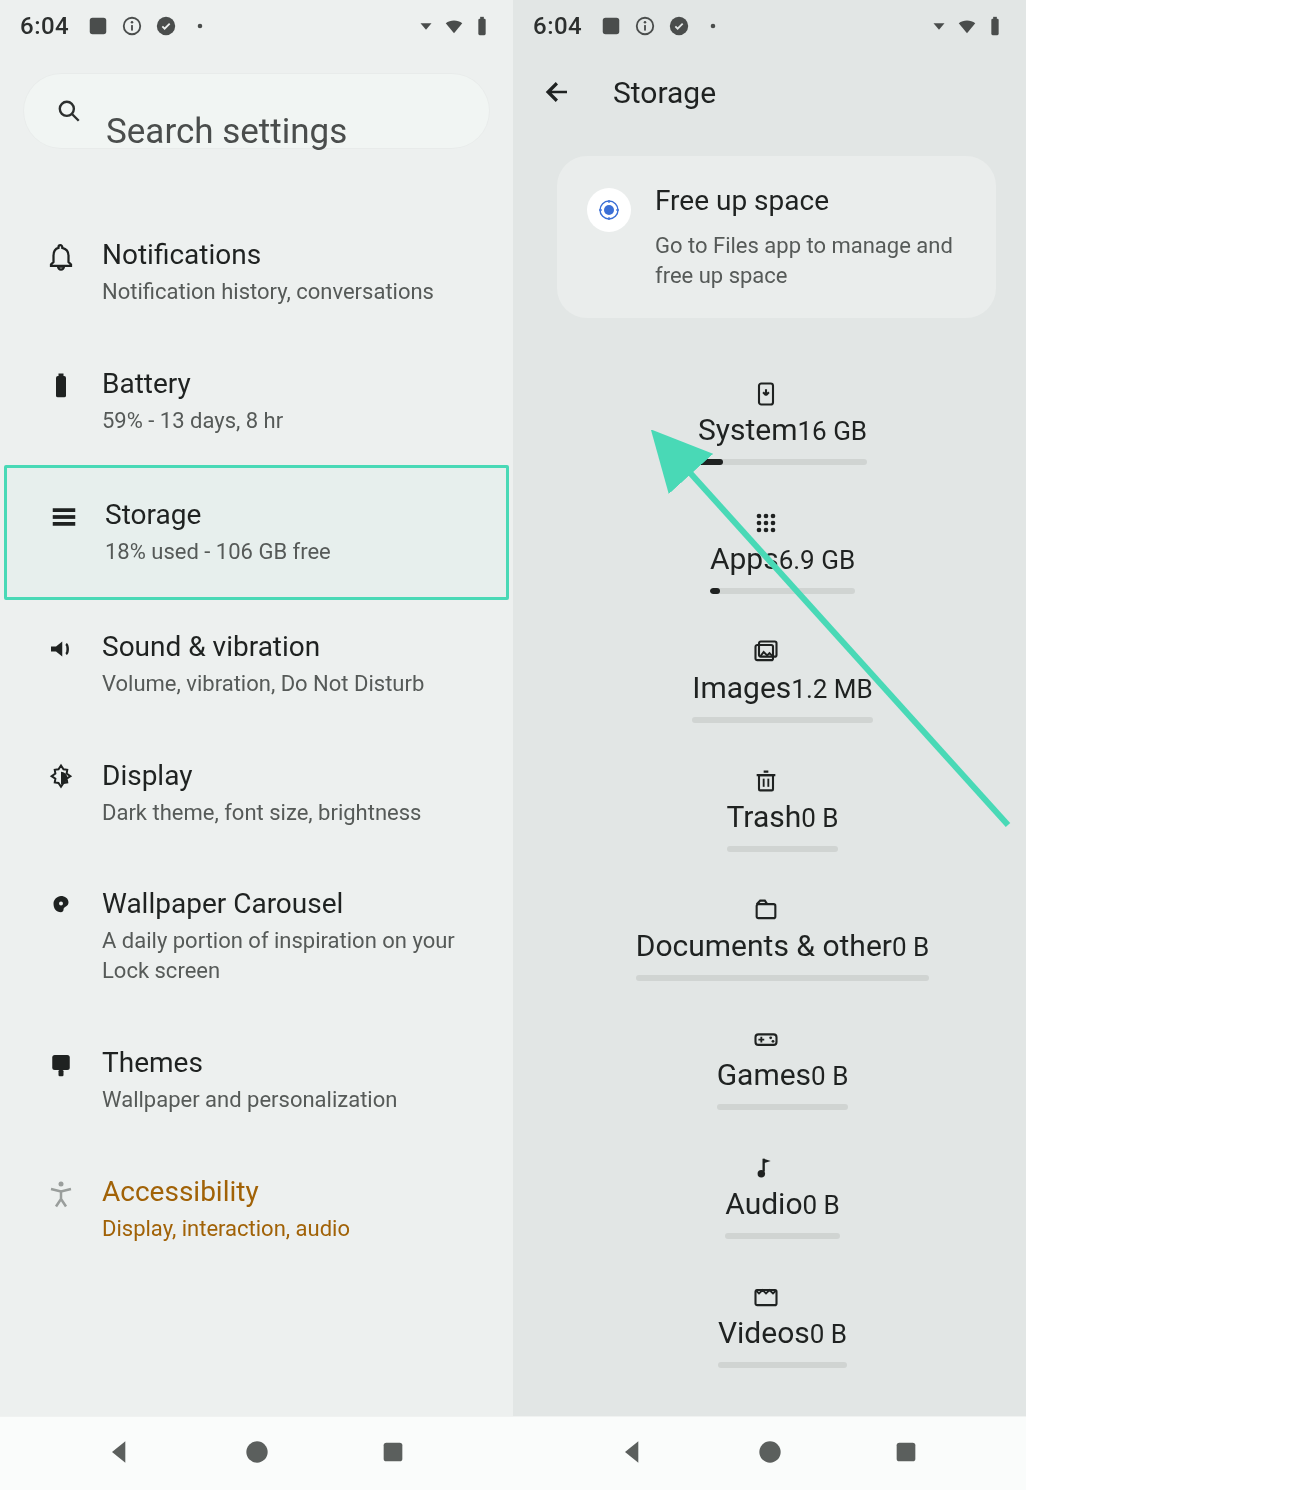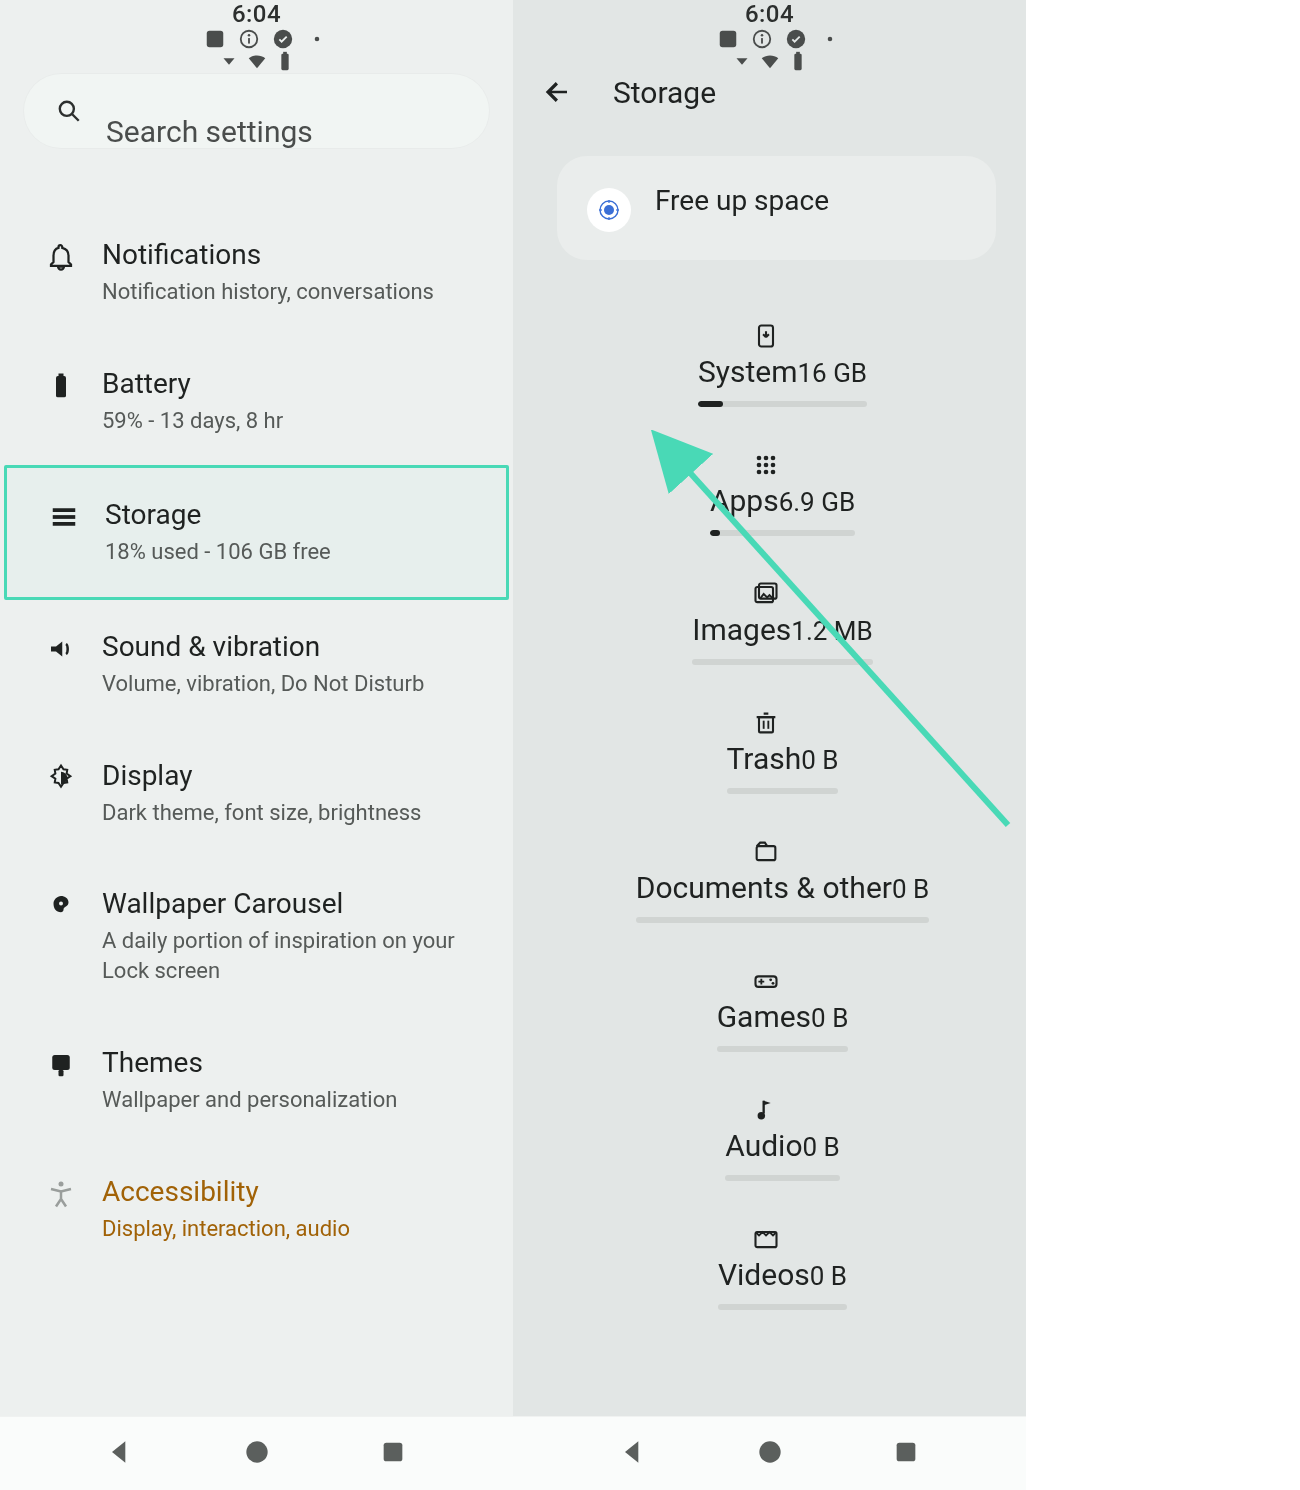--- a/index.html
+++ b/index.html
@@ -3,40 +3,40 @@
 <meta charset="utf-8">
 <style>
   * { box-sizing: border-box; margin: 0; padding: 0; }
   html, body { width: 1300px; height: 1490px; font-family: Roboto, "Segoe UI", Arial, sans-serif; }
   body { display: flex; background: #fff; }
   .pane { position: relative; height: 100%; overflow: hidden; }
   .pane-left  { width: 513px; background: #edf0ef; }
   .pane-right { width: 513px; background: #e2e6e5; }
 
   
-  .statusbar { height: 52px; display: flex; align-items: center; padding: 0 20px; font-size: 24px; color: #2c2f2e; flex-direction: column; }
+  .statusbar { height: 52px; display: flex; align-items: center; padding: 0 20px; font-size: 24px; color: #2c2f2e; }
   .statusbar .time { font-weight: 500; letter-spacing: 0.5px; }
   .statusbar .icons-left { display: flex; align-items: center; gap: 12px; margin-left: 18px; }
   .statusbar .spacer { flex: 1; }
   .statusbar .icons-right { display: flex; align-items: center; gap: 6px; }
   .statusbar svg { width: 22px; height: 22px; fill: #4a4d4c; }
   .pane-right .statusbar svg { fill: #4a4d4c; }
 
   
   .searchbar {
     margin: 22px 24px 10px 24px;
     height: 74px;
     background: #f1f5f3;
     border-radius: 40px;
     display: flex; align-items: center;
     padding: 0 32px;
     box-shadow: 0 0 0 1px rgba(0,0,0,0.02);
   }
   .searchbar .ico { width: 26px; height: 26px; color: #2c2f2e; margin-right: 24px; }
-  .searchbar .ph { font-size: 30px; color: #4a4d4c; margin-top: 41px; }
+  .searchbar .ph { font-size: 35px; color: #4a4d4c; margin-top: 41px; }
 
   
   .settings-list { padding-top: 50px; }
   .setting-item { display: flex; align-items: flex-start; padding: 30px 22px 30px 46px; }
   .setting-item.selected {
     border: 3px solid #49d9b6;
     margin: 0 4px; padding-left: 42px;
     border-radius: 2px;
     background: rgba(73,217,182,0.03);
   }
@@ -310,20 +310,21 @@
           <g stroke="#3b6fd6" stroke-width="1.2">
             <line x1="12" y1="2" x2="12" y2="5"></line>
             <line x1="12" y1="19" x2="12" y2="22"></line>
             <line x1="2" y1="12" x2="5" y2="12"></line>
             <line x1="19" y1="12" x2="22" y2="12"></line>
           </g>
         </svg>
     </div>
     <div class="tcol">
       <div class="ctitle">Free up space</div>
+      <div class="cdesc">Go to Files app to manage and free up space</div>
     </div>
   </div>
 
   <div class="storage-rows" id="storage-rows">
       <div class="srow">
         <div class="icon-col"><svg viewBox="0 0 24 24">
             <rect x="6" y="3" width="12" height="18" rx="2" fill="none" stroke="#1f2221" stroke-width="1.8"></rect>
             <path d="M12 8v5m0 0l-2.5-2.5M12 13l2.5-2.5" stroke="#1f2221" stroke-width="1.8" fill="none"></path>
           </svg></div>
         <div class="tcol">

